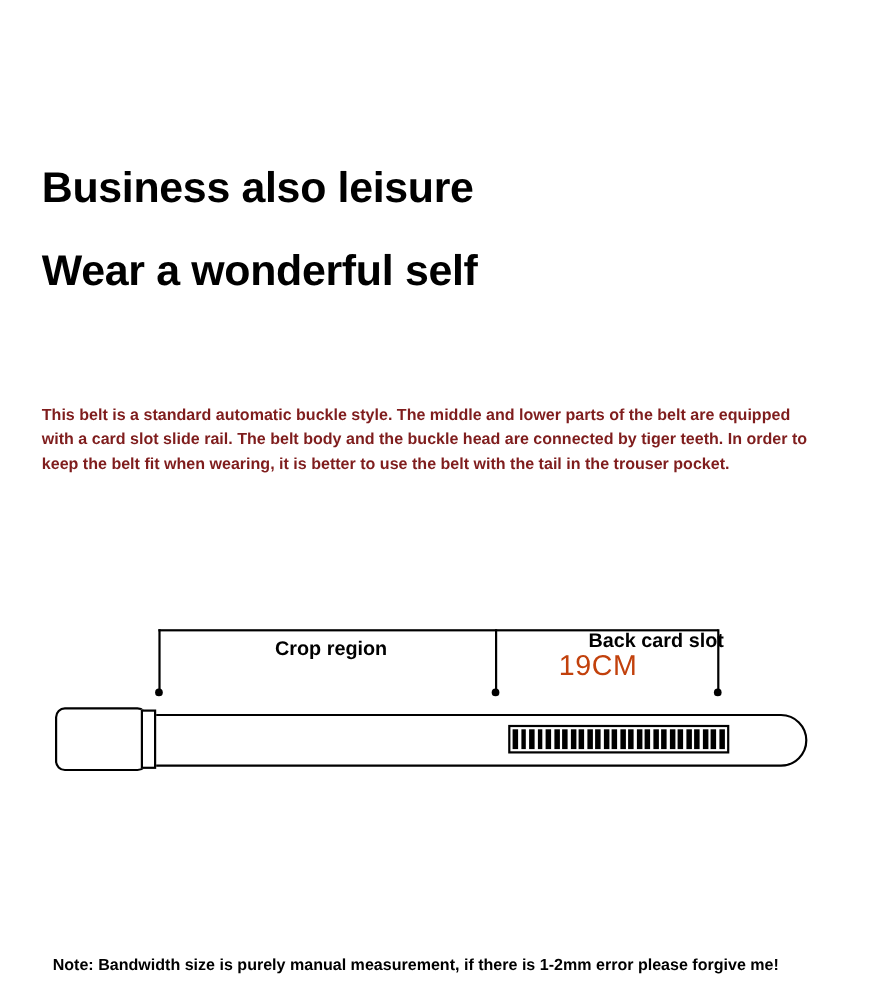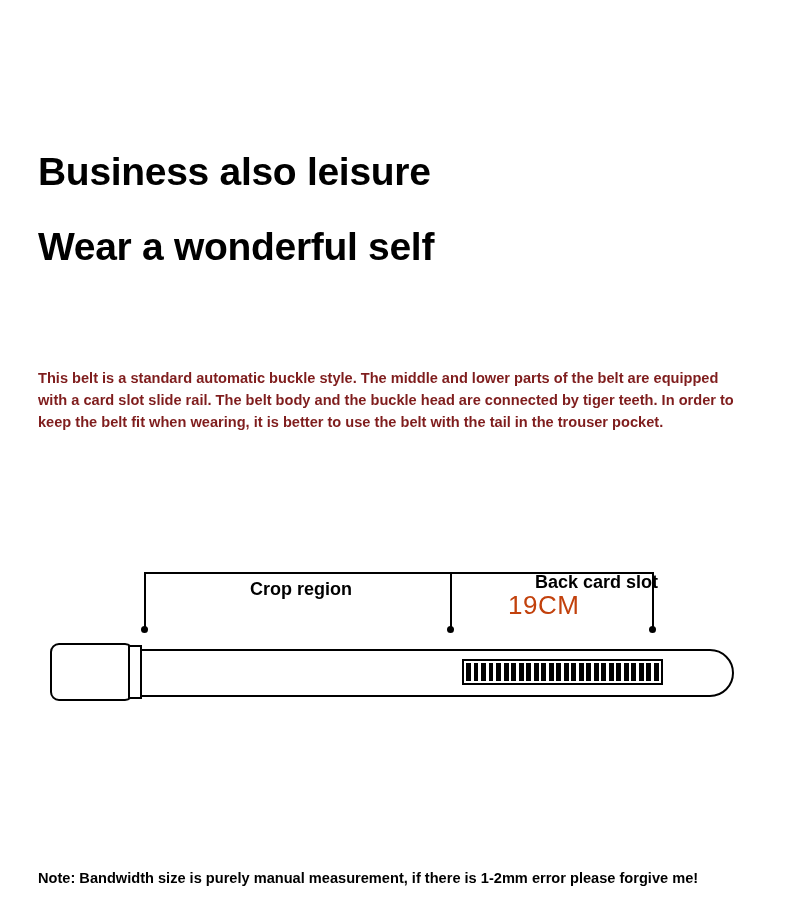--- a/index.html
+++ b/index.html
@@ -209,20 +209,21 @@
   }
   .note-second {
     position: absolute;
     left: 38px;
     top: 852px;
     width: 680px;
     font-size: 14.6px;
     font-weight: bold;
     line-height: 1.52;
     color: #000000;
+    text-align: center;
   }
 </style>
 </head>
 <body>
 
 <div class="page">
 
   <div class="headline-block">
     <h1 class="headline">Business also leisure</h1>
     <h1 class="headline second">Wear a wonderful self</h1>

